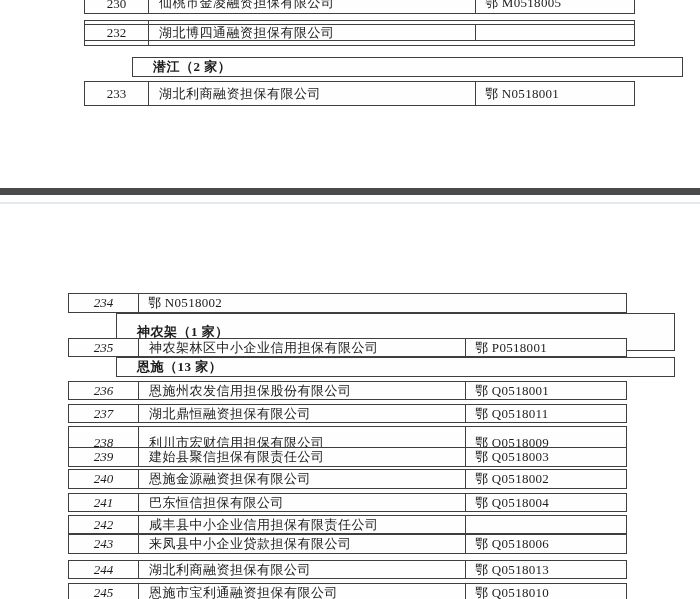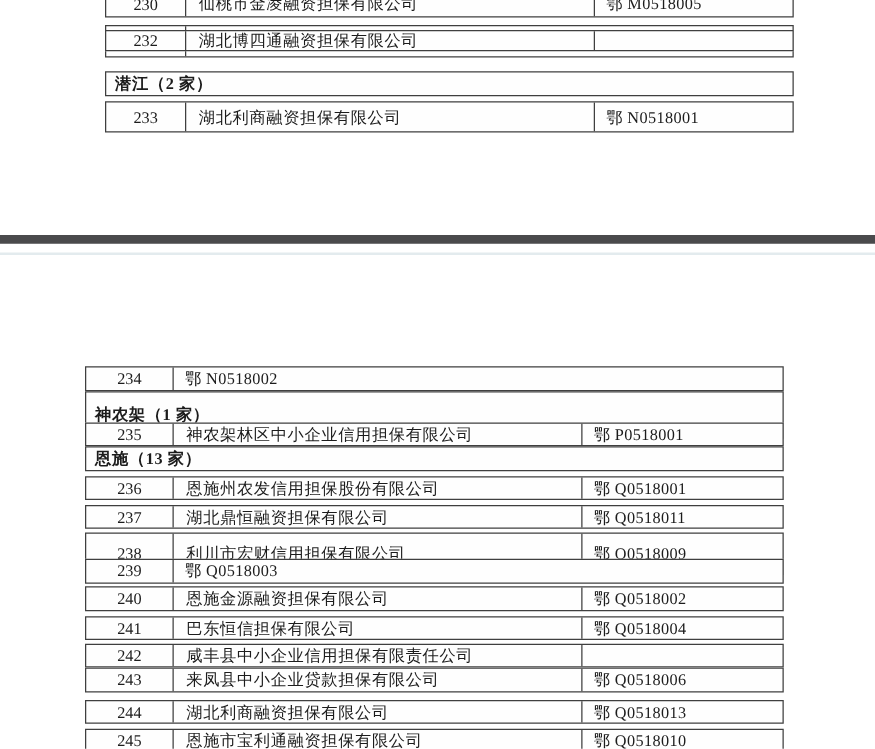--- a/index.html
+++ b/index.html
@@ -33,21 +33,21 @@
     box-sizing: border-box;
     overflow: hidden;
     white-space: nowrap;
   }
   .num {
     justify-content: center;
     font-size: 13px;
     border-right: 1.5px solid #3f3f3f;
   }
   .t1 .num { width: 64px; }
-  .t2 .num { width: 70px; }
+  .t2 .num { width: 70px; font-style: italic; }
   .name {
     width: 327px;
     padding-left: 10px;
     font-size: 13px;
     letter-spacing: 0.5px;
     border-right: 1.5px solid #3f3f3f;
   }
   .lic {
     flex: 1;
     padding-left: 9px;
@@ -56,22 +56,23 @@
   }
   .section-row {
     position: absolute;
     display: flex;
     align-items: center;
     background: #fefefe;
     border: 1.5px solid #3f3f3f;
     box-sizing: border-box;
     font-weight: 700;
     font-size: 13px;
-    padding-left: 7px;
+    padding-left: 20px;
     letter-spacing: 0.5px;
+    margin-left: 48px;
   }
   
   .va-end .cell { align-items: flex-end; padding-bottom: 1px; }
 
   
   .separator-band {
     position: absolute;
     left: 0;
     top: 188px;
     width: 700px;
@@ -157,20 +158,21 @@
   </div>
 
   <div class="row t2" style="top:426px;height:34px">
     <div class="cell num">238</div>
     <div class="cell name">利川市宏财信用担保有限公司</div>
     <div class="cell lic">鄂 Q0518009</div>
   </div>
 
   <div class="row t2" style="top:447px;height:20px">
     <div class="cell num">239</div>
+    <div class="cell name">建始县聚信担保有限责任公司</div>
     <div class="cell lic">鄂 Q0518003</div>
   </div>
 
   <div class="row t2" style="top:469px;height:20px">
     <div class="cell num">240</div>
     <div class="cell name">恩施金源融资担保有限公司</div>
     <div class="cell lic">鄂 Q0518002</div>
   </div>
 
   <div class="row t2" style="top:493px;height:19px">

